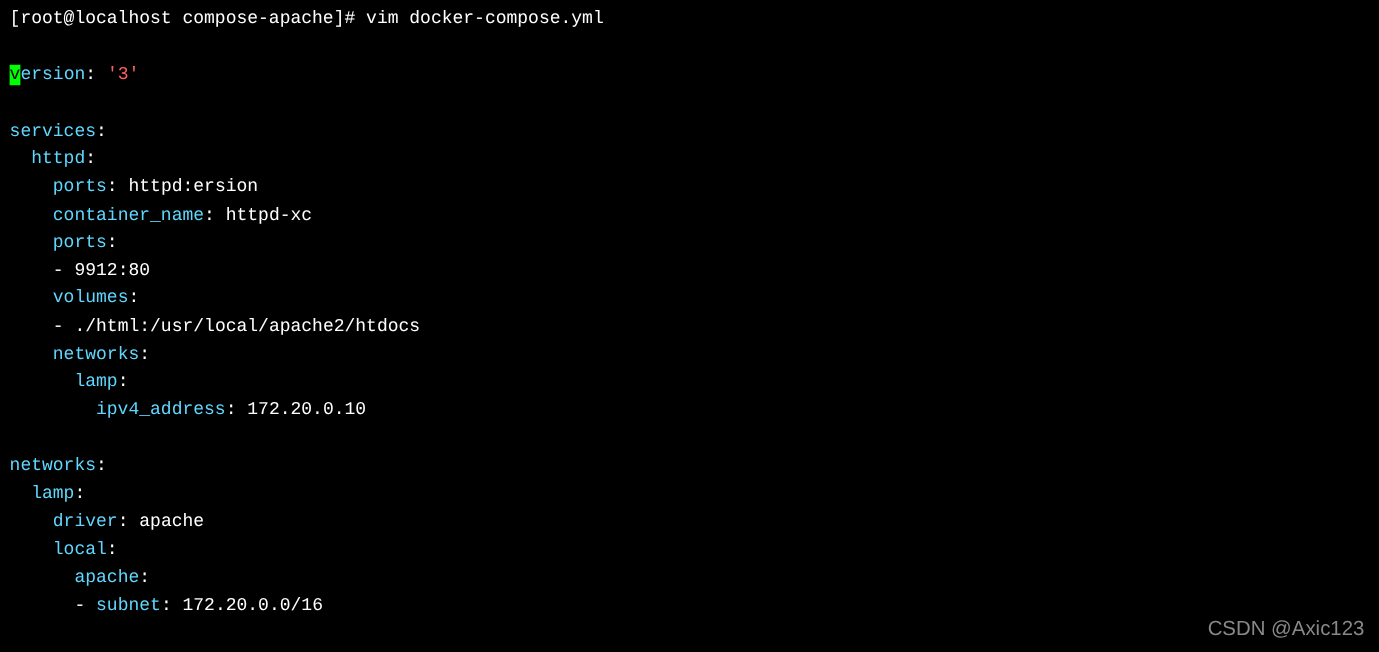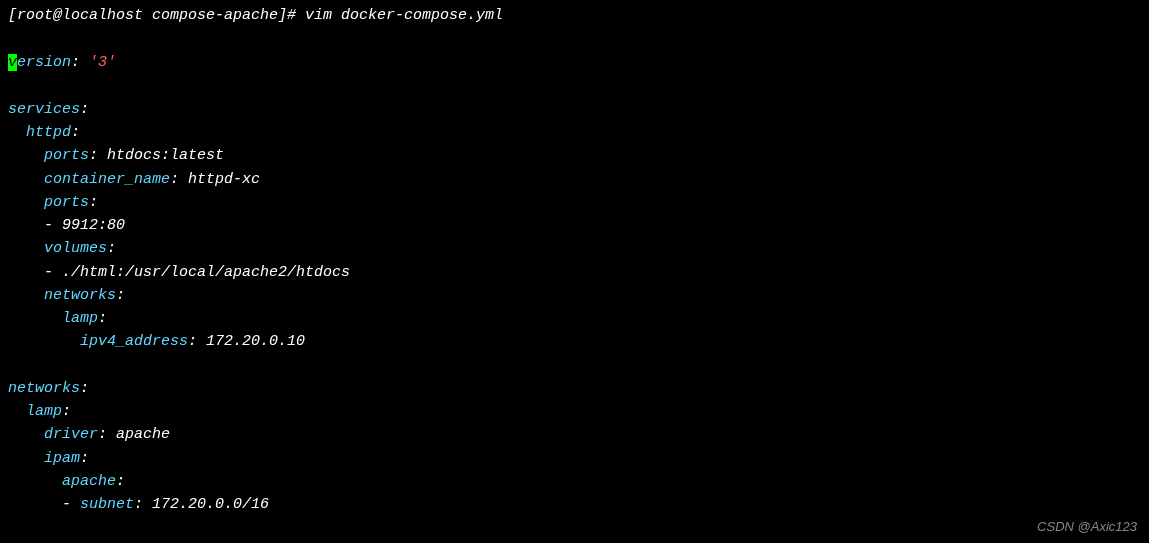--- a/index.html
+++ b/index.html
@@ -1,19 +1,18 @@
 <!DOCTYPE html>
 <html><head>
   <meta charset="utf-8">
   <style>
     * {
       margin: 0;
       padding: 0;
       box-sizing: border-box;
-      font-style: italic;
     }
     body {
       background: #000000;
       color: #ffffff;
       font-family: 'Consolas', 'Monaco', 'Courier New', monospace;
       font-size: 15px;
       line-height: 1.55;
       width: 1149px;
       height: 543px;
       overflow: hidden;
@@ -41,45 +40,45 @@
     }
     .cursor {
       background: #00ff00;
       color: #000000;
     }
     .watermark {
       position: absolute;
       bottom: 6px;
       right: 12px;
       color: #888888;
-      font-size: 13px;
+      font-size: 17px;
       font-family: sans-serif;
     }
   </style>
 </head>
 <body>
 
 <div class="prompt-line">
   <span>[root@localhost compose-apache]#</span> <span>vim docker-compose.yml</span>
 </div>
 
 <div class="code-content"><span class="cursor">v</span><span class="key">ersion</span><span class="value">:</span> <span class="string">'3'</span>
 
 <span class="key">services</span><span class="value">:</span>
   <span class="key">httpd</span><span class="value">:</span>
-    <span class="key">ports</span><span class="value">:</span> <span class="value">htdocs:latest</span>
+    <span class="key">ports</span><span class="value">:</span> <span class="value">httpd:ersion</span>
     <span class="key">container_name</span><span class="value">:</span> <span class="value">httpd-xc</span>
     <span class="key">ports</span><span class="value">:</span>
     <span class="dash">-</span> <span class="value">9912:80</span>
     <span class="key">volumes</span><span class="value">:</span>
     <span class="dash">-</span> <span class="value">./html:/usr/local/apache2/htdocs</span>
     <span class="key">networks</span><span class="value">:</span>
       <span class="key">lamp</span><span class="value">:</span>
         <span class="key">ipv4_address</span><span class="value">:</span> <span class="value">172.20.0.10</span>
 
 <span class="key">networks</span><span class="value">:</span>
   <span class="key">lamp</span><span class="value">:</span>
     <span class="key">driver</span><span class="value">:</span> <span class="value">apache</span>
-    <span class="key">ipam</span><span class="value">:</span>
+    <span class="key">local</span><span class="value">:</span>
       <span class="key">apache</span><span class="value">:</span>
       <span class="dash">-</span> <span class="key">subnet</span><span class="value">:</span> <span class="value">172.20.0.0/16</span></div>
 
 <div class="watermark">CSDN @Axic123</div>
 
 </body></html>

